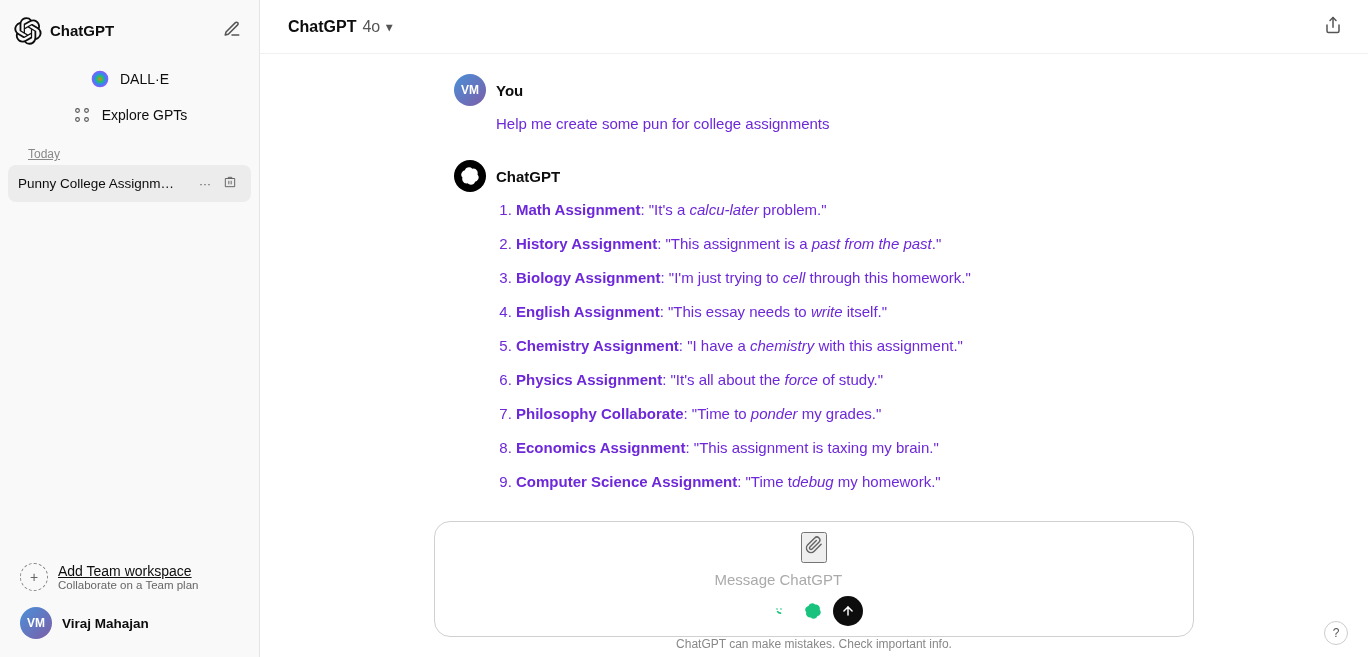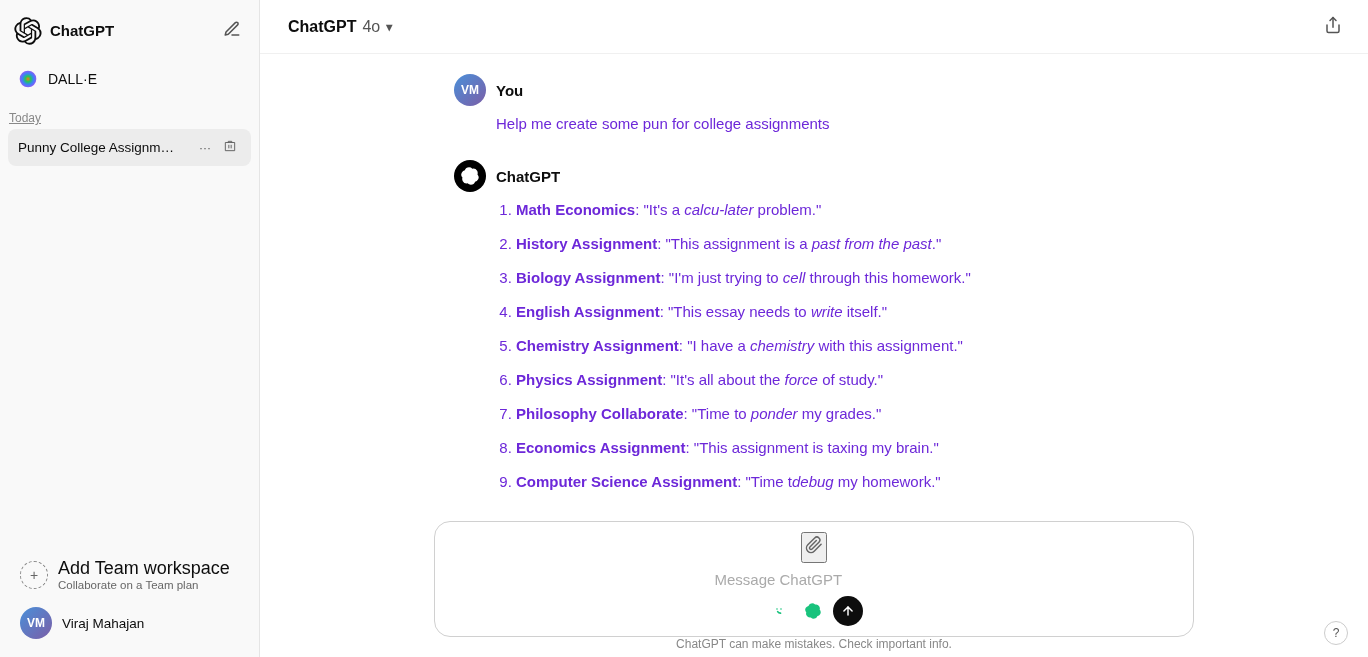--- a/index.html
+++ b/index.html
@@ -45,25 +45,26 @@
     }
     .nav-item {
       display: flex;
       align-items: center;
       gap: 10px;
       padding: 8px 10px;
       border-radius: 8px;
       cursor: pointer;
       font-size: 14px;
       color: #0d0d0d;
+      justify-content: center;
     }
     .nav-item-icon { width: 20px; height: 20px; display: flex; align-items: center; justify-content: center; }
 
     .section-label {
-      padding: 10px 9px 4px;
+      padding: 10px 28px 4px;
       font-size: 12px;
       color: #888;
       font-weight: 500;
       text-decoration: underline;
     }
 
     .chat-item {
       display: flex;
       align-items: center;
       justify-content: space-between;
@@ -108,42 +109,42 @@
     }
     .add-team-icon {
       width: 28px; height: 28px;
       border: 1.5px dashed #888;
       border-radius: 50%;
       display: flex; align-items: center; justify-content: center;
       color: #666;
       font-size: 14px;
     }
     .add-team-text { display: flex; flex-direction: column; }
-    .add-team-title { font-size: 18px; font-weight: 500; }
+    .add-team-title { font-size: 14px; font-weight: 500; text-decoration: underline; }
     .add-team-subtitle { font-size: 11.5px; color: #666; }
 
     .user-item {
       display: flex;
       align-items: center;
       gap: 10px;
       padding: 8px 10px;
       border-radius: 8px;
       cursor: pointer;
     }
     .user-avatar {
       width: 28px; height: 28px;
       border-radius: 50%;
       background: linear-gradient(135deg, #4a90d9, #7b5ea7);
       display: flex; align-items: center; justify-content: center;
       color: white;
       font-size: 12px;
       font-weight: 600;
       overflow: hidden;
     }
-    .user-name { font-size: 13.5px; font-weight: 400; }
+    .user-name { font-size: 13.5px; font-weight: 700; }
 
     
     #main {
       flex: 1;
       display: flex;
       flex-direction: column;
       background: #fff;
       position: relative;
     }
 
@@ -336,20 +337,31 @@
                 <stop offset="33%" stop-color="#22c55e"></stop>
                 <stop offset="66%" stop-color="#3b82f6"></stop>
                 <stop offset="100%" stop-color="#8b5cf6"></stop>
               </radialGradient>
             </defs>
           </svg>
       </div>
       <span>DALL·E</span>
     </div>
 
+    <div class="nav-item">
+      <div class="nav-item-icon">
+        <svg width="18" height="18" viewBox="0 0 24 24" fill="none" stroke="#555" stroke-width="1.5">
+            <circle cx="6" cy="6" r="2.5"></circle>
+            <circle cx="18" cy="6" r="2.5"></circle>
+            <circle cx="6" cy="18" r="2.5"></circle>
+            <circle cx="18" cy="18" r="2.5"></circle>
+          </svg>
+      </div>
+      <span>Explore GPTs</span>
+    </div>
   </div>
 
   <div class="section-label">Today</div>
 
   <div class="chat-item">
     <span class="chat-item-text">Punny College Assignmen…</span>
     <div class="chat-item-actions">
       <span>···</span>
       <span>
         <svg width="14" height="14" viewBox="0 0 24 24" fill="none" stroke="#555" stroke-width="1.5">
@@ -411,21 +423,21 @@
       <div class="message-header">
         <div class="message-avatar chatgpt-avatar">
           <svg width="18" height="18" viewBox="0 0 41 41" fill="white" xmlns="http://www.w3.org/2000/svg">
               <path d="M37.532 16.87a9.963 9.963 0 0 0-.856-8.184 10.078 10.078 0 0 0-10.855-4.835A9.964 9.964 0 0 0 18.306.5a10.079 10.079 0 0 0-9.614 6.977 9.967 9.967 0 0 0-6.664 4.834 10.08 10.08 0 0 0 1.24 11.817 9.965 9.965 0 0 0 .856 8.185 10.079 10.079 0 0 0 10.855 4.835 9.965 9.965 0 0 0 7.516 3.35 10.078 10.078 0 0 0 9.617-6.981 9.967 9.967 0 0 0 6.663-4.834 10.079 10.079 0 0 0-1.243-11.813z"></path>
             </svg>
         </div>
         <span class="message-sender">ChatGPT</span>
       </div>
       <div class="message-content">
         <ol>
-          <li><strong>Math Economics</strong>: "It's a <em>calcu-later</em> problem."</li>
+          <li><strong>Math Assignment</strong>: "It's a <em>calcu-later</em> problem."</li>
           <li><strong>History Assignment</strong>: "This assignment is a <em>past from the past</em>."</li>
           <li><strong>Biology Assignment</strong>: "I'm just trying to <em>cell</em> through this homework."</li>
           <li><strong>English Assignment</strong>: "This essay needs to <em>write</em> itself."</li>
           <li><strong>Chemistry Assignment</strong>: "I have a <em>chemistry</em> with this assignment."</li>
           <li><strong>Physics Assignment</strong>: "It's all about the <em>force</em> of study."</li>
           <li><strong>Philosophy Collaborate</strong>: "Time to <em>ponder</em> my grades."</li>
           <li><strong>Economics Assignment</strong>: "This assignment is taxing my brain."</li>
           <li><strong>Computer Science Assignment</strong>: "Time t<em>debug</em> my homework."</li>
         </ol>
       </div>

